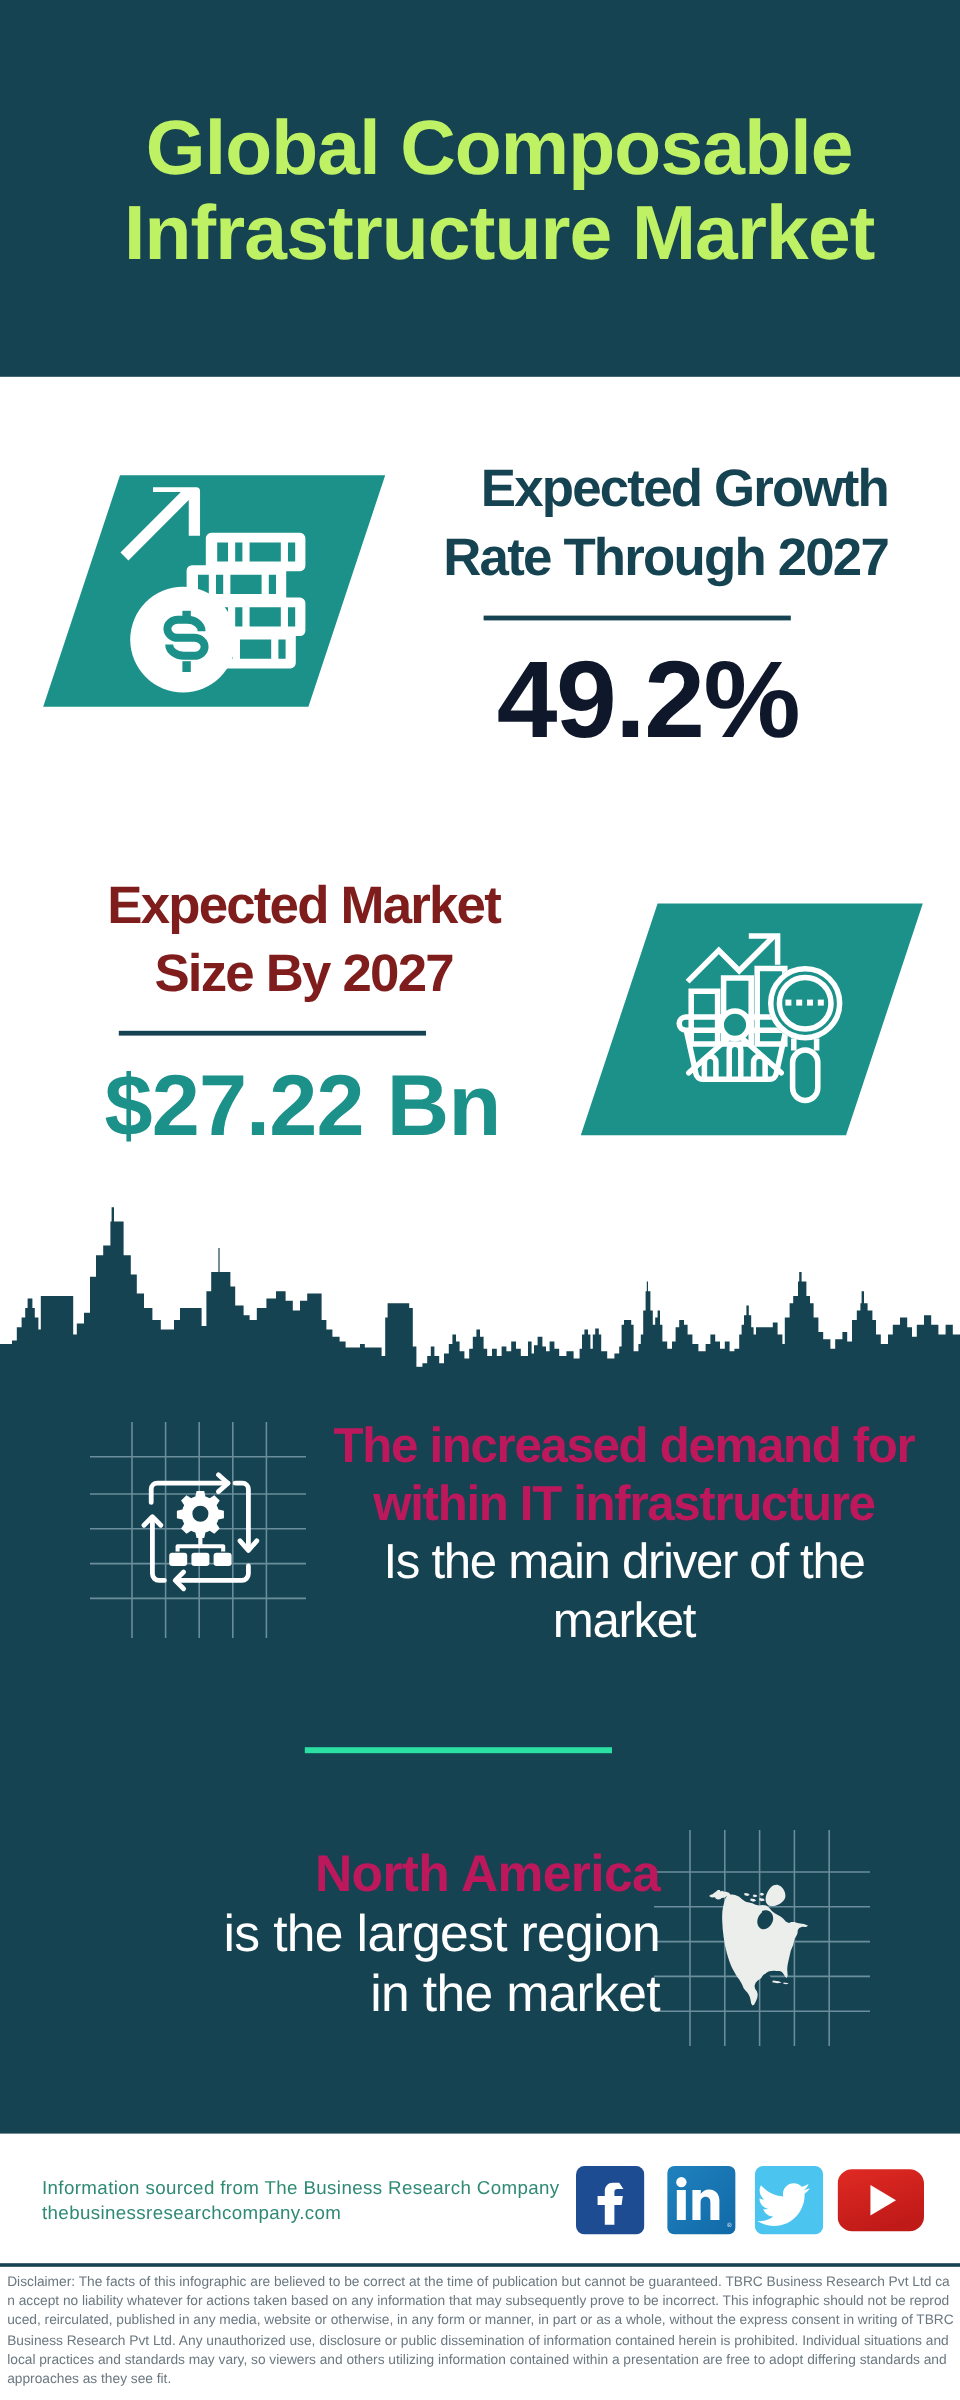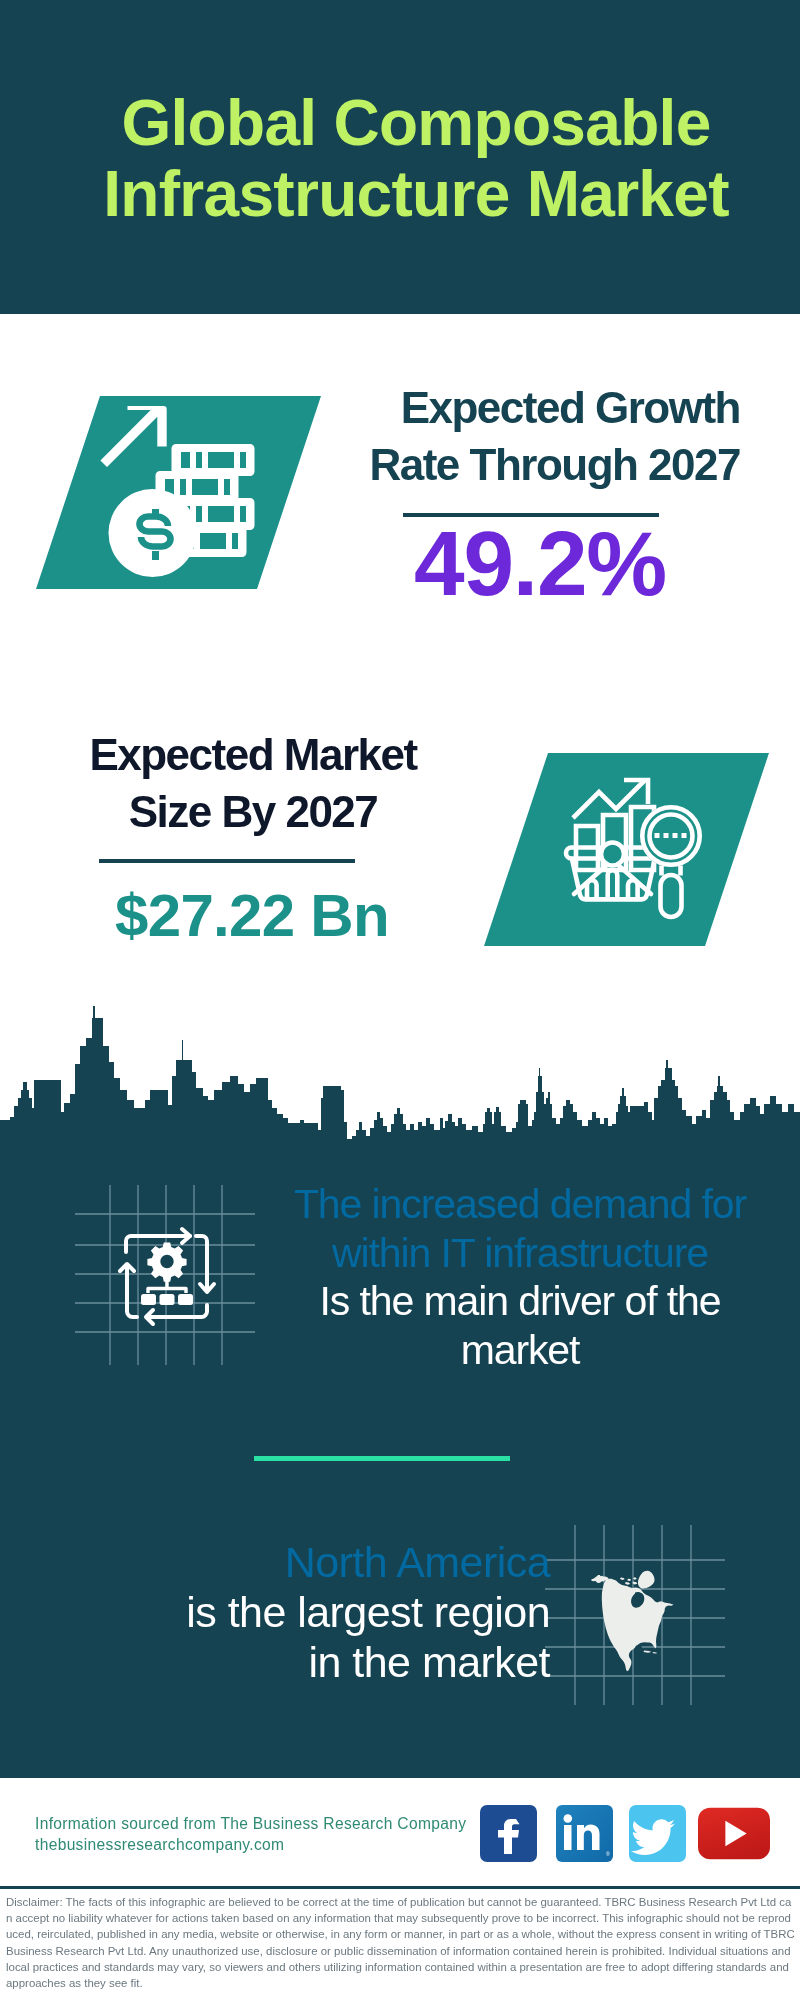--- a/index.html
+++ b/index.html
@@ -17,38 +17,38 @@
   .icon1{position:absolute;left:30px;top:390px;}
   .icon2{position:absolute;left:470px;top:750px;}
   .icon3{position:absolute;left:75px;top:1185px;}
   .icon4{position:absolute;left:545px;top:1525px;}
 
   
   .stat1-text{position:absolute;left:340px;top:379px;width:400px;text-align:right;
               color:#164351;font-size:44px;font-weight:bold;line-height:57px;
               letter-spacing:-1.5px;}
   .rule{position:absolute;background:#164351;height:4px;}
-  .stat1-val{position:absolute;left:340px;top:512px;width:400px;text-align:center;
-             color:#6d28d9;font-size:91px;font-weight:bold;letter-spacing:-1.2px;white-space:nowrap;}
+  .stat1-val{position:absolute;left:340px;top:532px;width:400px;text-align:center;
+             color:#0f172a;font-size:91px;font-weight:bold;letter-spacing:-1.2px;white-space:nowrap;}
 
   
   .stat2-text{position:absolute;left:53px;top:726px;width:400px;text-align:center;
-              color:#0f172a;font-size:44px;font-weight:bold;line-height:57px;
+              color:#7f1d1d;font-size:44px;font-weight:bold;line-height:57px;
               letter-spacing:-1.5px;}
   .stat2-val{position:absolute;left:52px;top:881px;width:400px;text-align:center;
-             color:#1b918a;font-size:60px;font-weight:bold;letter-spacing:-0.7px;white-space:nowrap;}
+             color:#1b918a;font-size:72px;font-weight:bold;letter-spacing:-0.7px;white-space:nowrap;}
 
   
   .darkband{position:absolute;left:0;top:1139px;width:800px;height:639px;background:#164351;}
   .skyline{position:absolute;left:0;top:1002px;width:800px;height:160px;}
 
   
   .driver-text{position:absolute;left:250px;top:1180px;width:540px;text-align:center;
                font-size:41px;line-height:48.7px;color:#ffffff;letter-spacing:-1.1px;white-space:nowrap;}
-  .hl{color:#0369a1;font-weight:normal;}
+  .hl{color:#be185d;font-weight:bold;}
   .divider{position:absolute;background:#2ae0a3;height:5px;}
 
   
   .region-text{position:absolute;left:50px;top:1537px;width:500px;text-align:right;
                font-size:43px;line-height:50px;color:#ffffff;letter-spacing:-0.55px;white-space:nowrap;}
 
   
   .footer{position:absolute;left:0;top:0;width:800px;height:2000px;background:transparent;pointer-events:none;border-radius:30px;}
   .src{position:absolute;left:35px;top:1814px;color:#2f8a73;font-size:15.6px;line-height:20.5px;letter-spacing:0.32px;}
   .socials{position:absolute;left:480px;top:1805px;display:flex;align-items:center;}

